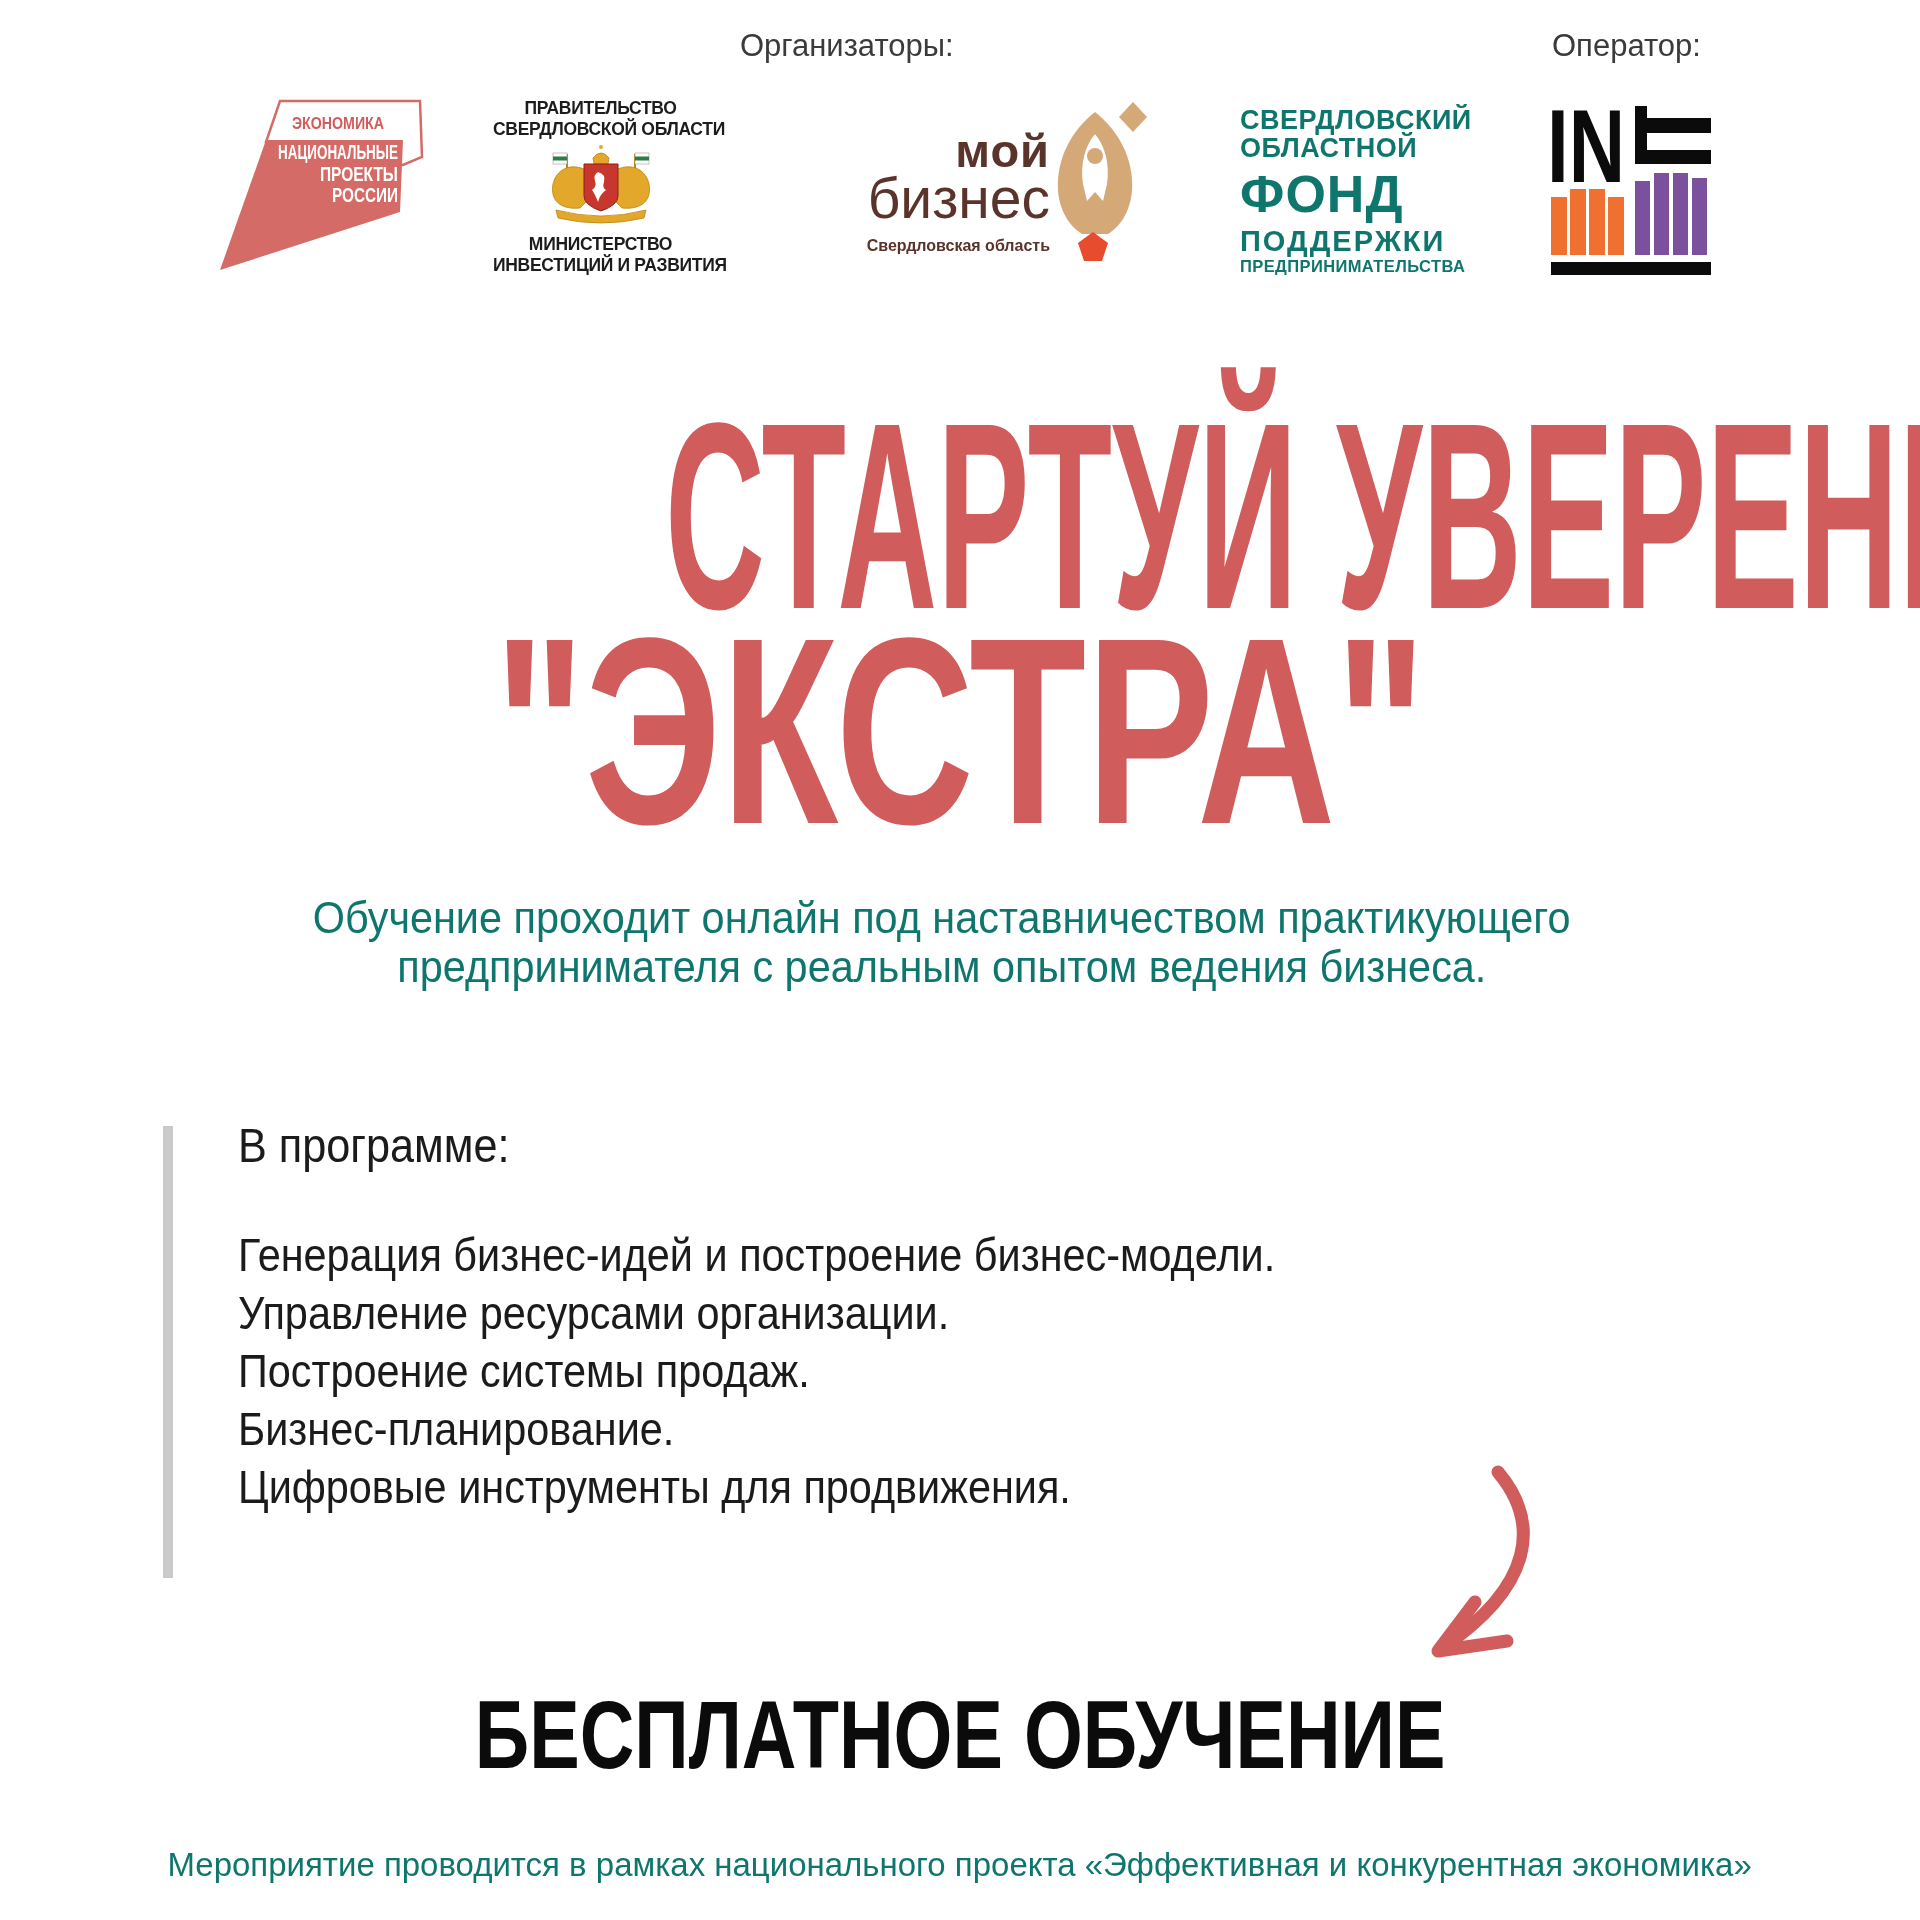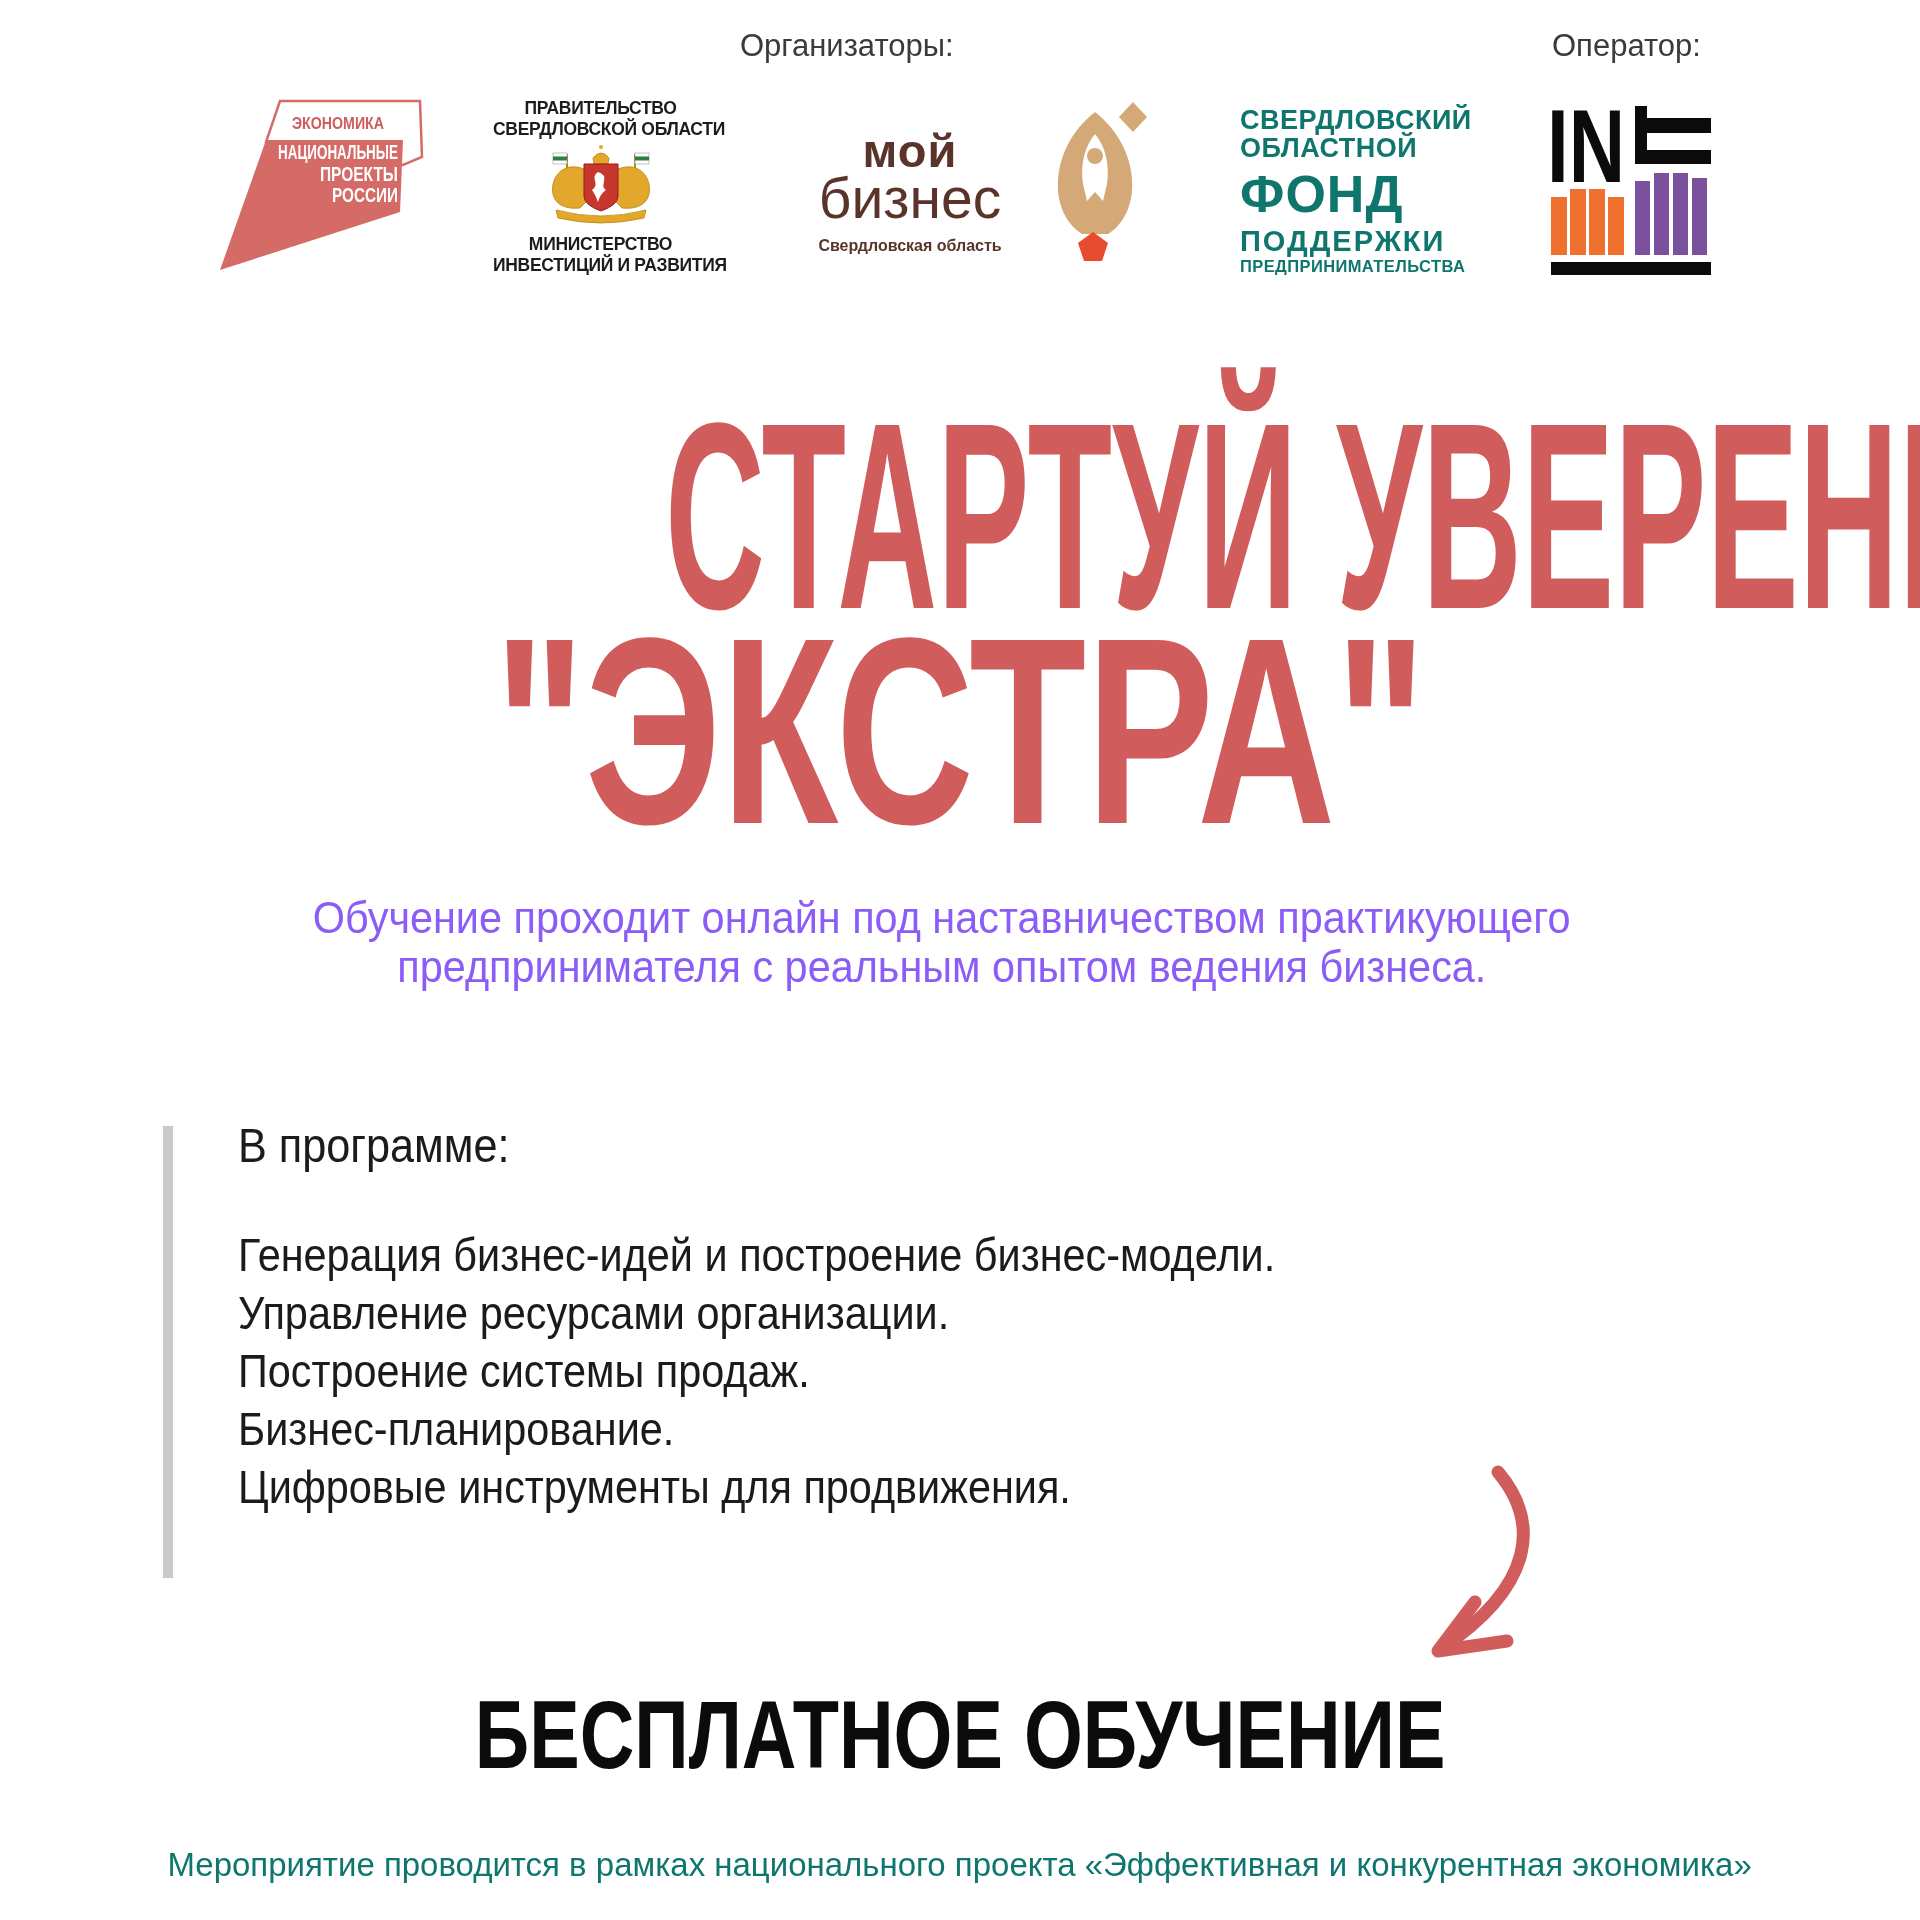--- a/index.html
+++ b/index.html
@@ -9,42 +9,42 @@
 
   
   .hdr-label{font-size:31px;color:#3b3b3b;white-space:nowrap;}
 
   
   .gov{left:493px;top:98px;width:215px;text-align:center;color:#1c1c1c;}
   .gov-line{font-size:17.5px;font-weight:700;letter-spacing:-0.3px;line-height:21px;white-space:nowrap;}
   .gov svg{margin:4px auto 2px auto;display:block;}
 
   
-  .mb{left:770px;top:130px;width:280px;text-align:center;color:#5a332a;}
+  .mb{left:770px;top:130px;width:280px;text-align:right;color:#5a332a;}
   .mb-word1{font-size:47px;font-weight:700;line-height:42px;letter-spacing:1px;}
   .mb-word2{font-size:57px;font-weight:400;line-height:52px;letter-spacing:0;}
   .mb-region{font-size:16px;font-weight:700;line-height:32px;margin-top:6px;letter-spacing:0;}
 
   
   .fond{left:1240px;top:106px;width:240px;color:#0f766e;white-space:nowrap;}
   .fond-l1,.fond-l2{font-size:27px;font-weight:700;line-height:28px;letter-spacing:0.5px;}
   .fond-l3{font-size:52px;font-weight:700;line-height:64px;letter-spacing:1px;}
   .fond-l4{font-size:29px;font-weight:700;line-height:30px;letter-spacing:2px;}
   .fond-l5{font-size:16.5px;font-weight:700;line-height:20px;letter-spacing:0.4px;}
 
   
   .title-line{left:0;width:1920px;text-align:center;color:#d05c5c;font-weight:700;white-space:nowrap;}
   .title-line span{display:inline-block;transform-origin:center top;}
   .t1{top:408px;font-size:266px;line-height:215px;}
   .t1 span{transform:scaleX(0.52);}
   .t2{top:623px;font-size:266px;line-height:215px;}
   .t2 span{transform:scaleX(0.72);}
 
   
-  .subtitle{left:0;top:893px;width:1884px;text-align:center;color:#8b5cf6;font-size:45px;line-height:49px;}
+  .subtitle{left:0;top:893px;width:1884px;text-align:center;color:#0f766e;font-size:45px;line-height:49px;}
   .subtitle span{display:inline-block;transform:scaleX(0.92);transform-origin:center top;white-space:nowrap;}
 
   
   .vbar{left:163px;top:1126px;width:10px;height:452px;background:#c9c9c9;}
   .prog-head{left:238px;top:1118px;font-size:48px;line-height:56px;color:#1b1b1b;}
   .prog-head span{display:inline-block;transform:scaleX(0.9);transform-origin:left top;white-space:nowrap;}
   .prog-list{left:238px;top:1226px;color:#1b1b1b;font-size:46px;}
   .prog-item{line-height:58px;}
   .prog-item span{display:inline-block;transform:scaleX(0.9);transform-origin:left top;white-space:nowrap;}
 

